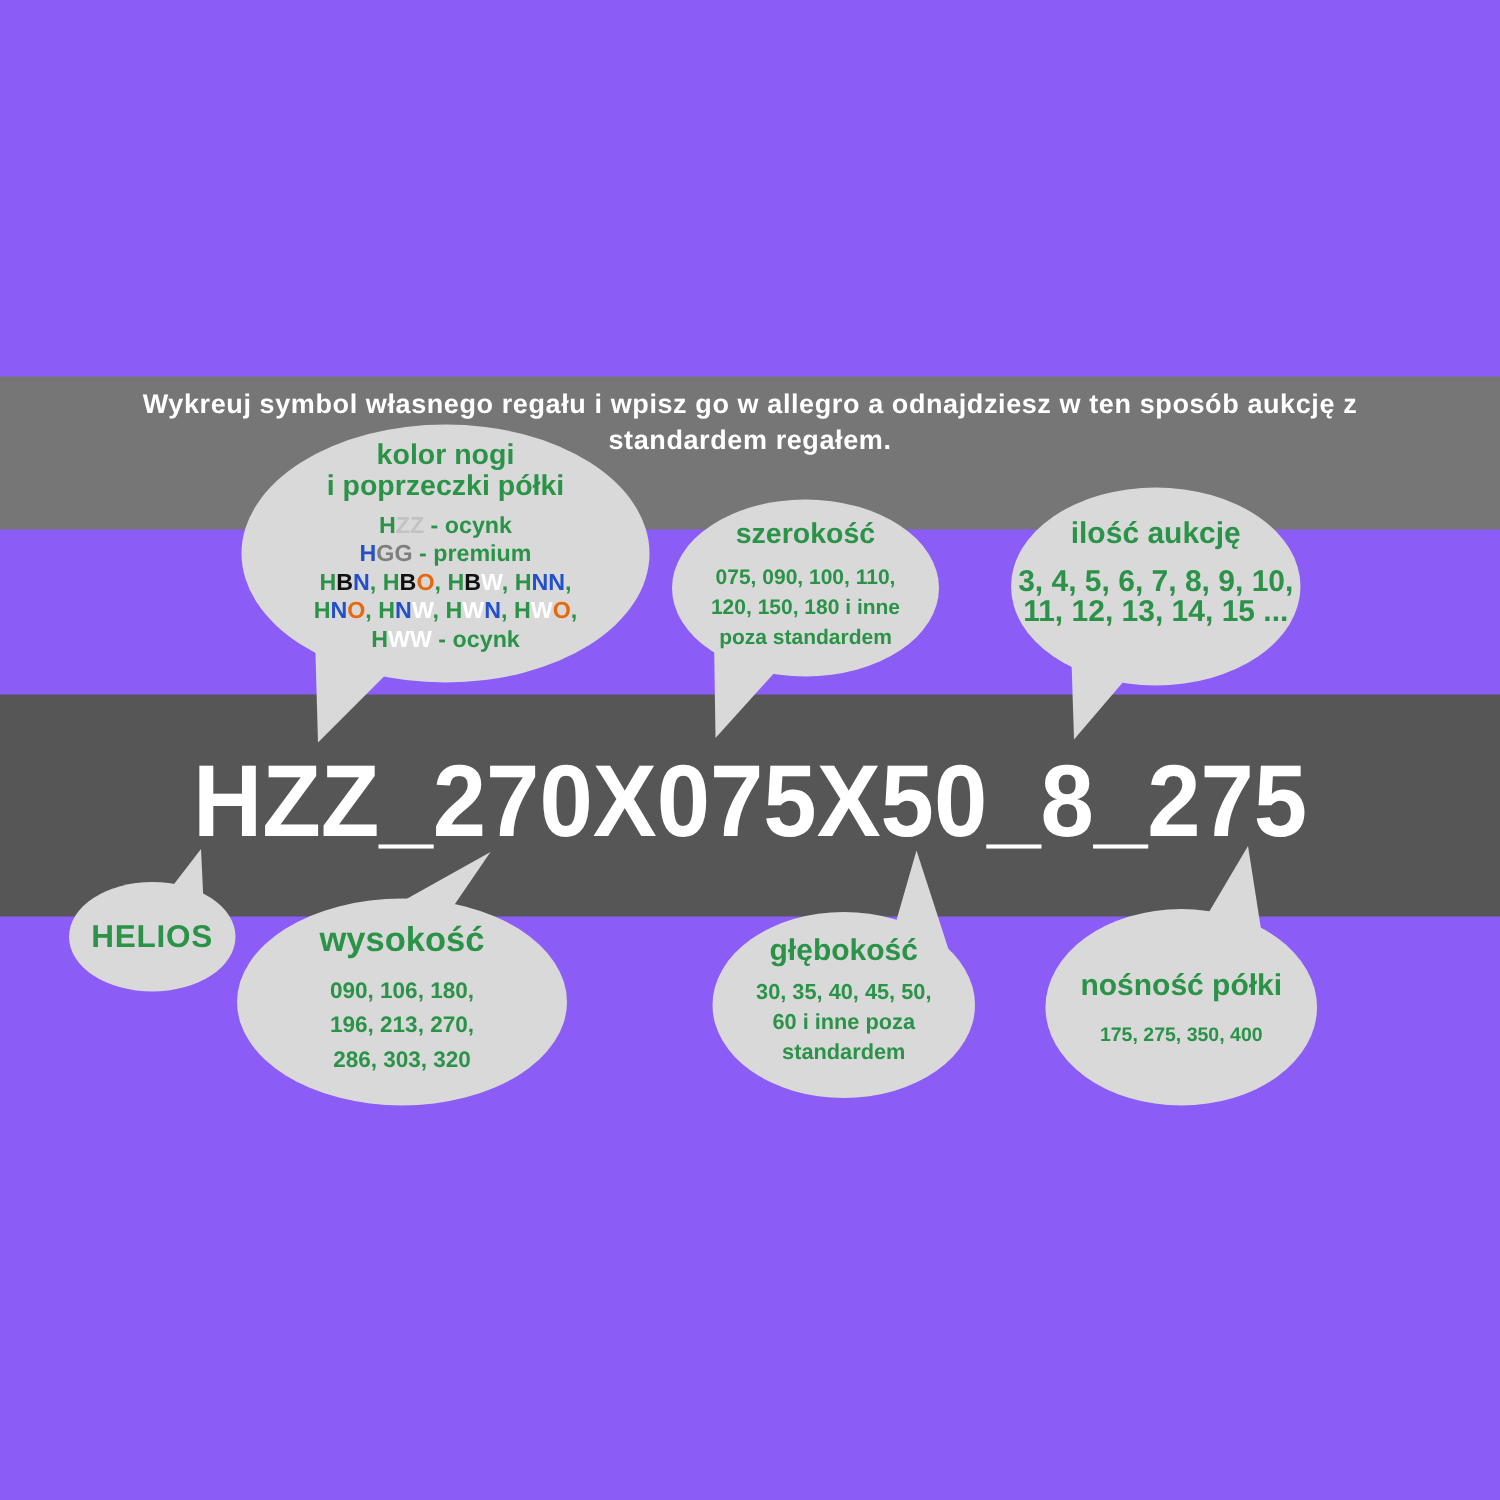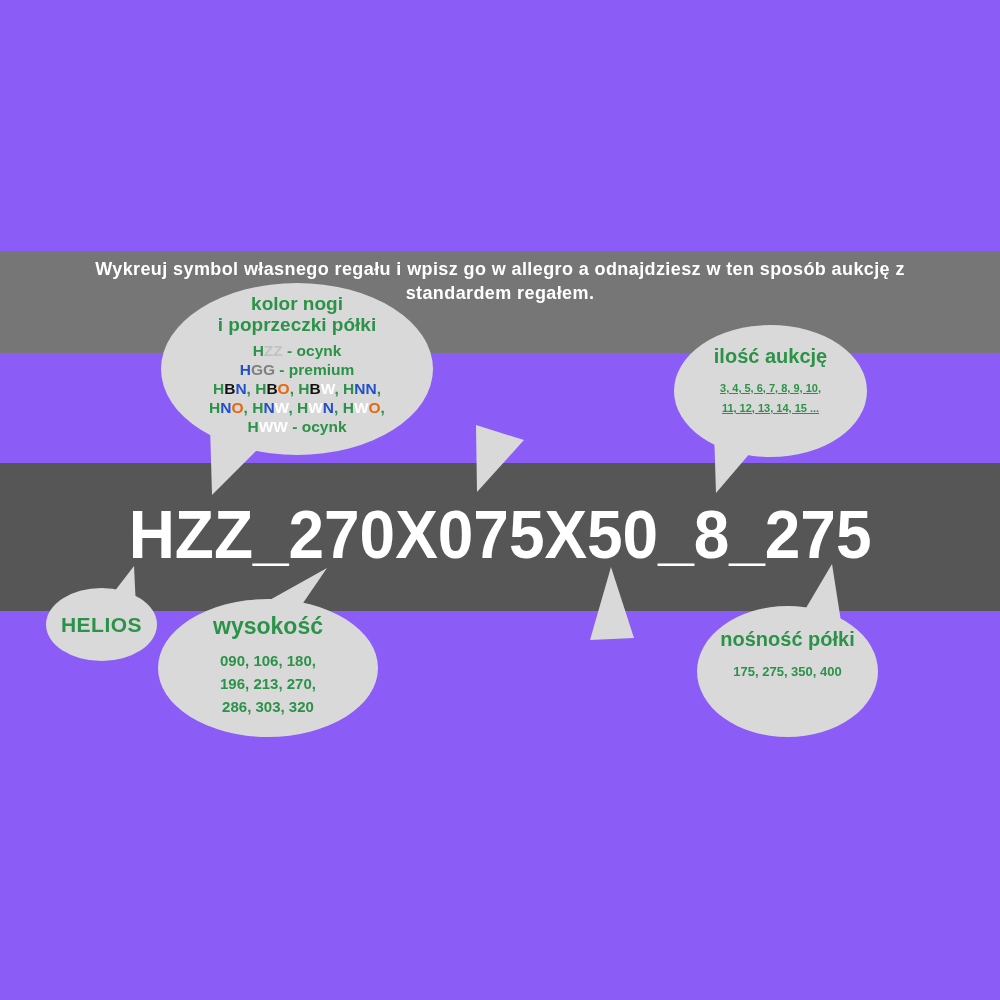--- a/index.html
+++ b/index.html
@@ -37,31 +37,31 @@
   .bubble-title{color:var(--c-green,#2b9348);font-weight:700;}
   .bubble-body{color:var(--c-green,#2b9348);font-weight:700;}
   .b-kolor{left:161px;top:283px;width:272px;height:172px;padding-top:10px;}
   .b-kolor .bubble-title{font-size:19px;line-height:21px;}
   .b-kolor .codes{margin-top:6px;font-size:15.5px;line-height:19px;font-weight:700;}
   .b-szer{left:448px;top:333px;width:178px;height:118px;padding-top:13px;}
   .b-szer .bubble-title{font-size:19px;line-height:21px;}
   .b-szer .bubble-body{margin-top:7px;font-size:14px;line-height:20px;}
   .b-ilosc{left:674px;top:325px;width:193px;height:132px;padding-top:20px;}
   .b-ilosc .bubble-title{font-size:20px;line-height:22px;}
-  .b-ilosc .bubble-body{margin-top:11px;font-size:11px;line-height:20px;text-decoration:underline;}
+  .b-ilosc .bubble-body{margin-top:11px;font-size:20px;line-height:20px;}
   .b-helios{left:46px;top:588px;width:111px;height:73px;justify-content:center;text-align:right;}
   .b-helios .bubble-title{font-size:21px;letter-spacing:.5px;}
   .b-wys{left:158px;top:599px;width:220px;height:138px;padding-top:15px;}
   .b-wys .bubble-title{font-size:23px;line-height:25px;}
   .b-wys .bubble-body{margin-top:10px;font-size:15px;line-height:23px;}
   .b-gleb{left:475px;top:608px;width:175px;height:124px;padding-top:15px;}
   .b-gleb .bubble-title{font-size:20px;line-height:22px;}
   .b-gleb .bubble-body{margin-top:7px;font-size:14.5px;line-height:20px;}
   .b-nosn{left:697px;top:606px;width:181px;height:131px;padding-top:22px;}
-  .b-nosn .bubble-title{font-size:20px;line-height:22px;}
+  .b-nosn .bubble-title{font-size:20px;line-height:22px;margin-top:18px;}
   .b-nosn .bubble-body{margin-top:12px;font-size:13px;line-height:20px;}
 </style>
 </head>
 <body>
 
 <div class="canvas">
 
   <div class="banner">
     <div class="banner-text">
       <div>Wykreuj symbol własnego regału i wpisz go w allegro a odnajdziesz w ten sposób aukcję z</div>
@@ -90,20 +90,28 @@
     </div>
     <div class="codes">
         <div class="line"><span style="color: rgb(43, 147, 72);">H</span><span style="color: rgb(194, 194, 194);">ZZ</span><span style="color: rgb(43, 147, 72);"> - ocynk</span></div>
         <div class="line"><span style="color: rgb(35, 80, 200);">H</span><span style="color: rgb(127, 127, 127);">GG</span><span style="color: rgb(43, 147, 72);"> - premium</span></div>
         <div class="line"><span style="color: rgb(43, 147, 72);">H</span><span style="color: rgb(17, 17, 17);">B</span><span style="color: rgb(35, 80, 200);">N</span><span style="color: rgb(43, 147, 72);">, </span><span style="color: rgb(43, 147, 72);">H</span><span style="color: rgb(17, 17, 17);">B</span><span style="color: rgb(232, 104, 14);">O</span><span style="color: rgb(43, 147, 72);">, </span><span style="color: rgb(43, 147, 72);">H</span><span style="color: rgb(17, 17, 17);">B</span><span style="color: rgb(255, 255, 255);">W</span><span style="color: rgb(43, 147, 72);">, </span><span style="color: rgb(43, 147, 72);">H</span><span style="color: rgb(35, 80, 200);">NN</span><span style="color: rgb(43, 147, 72);">,</span></div>
         <div class="line"><span style="color: rgb(43, 147, 72);">H</span><span style="color: rgb(35, 80, 200);">N</span><span style="color: rgb(232, 104, 14);">O</span><span style="color: rgb(43, 147, 72);">, </span><span style="color: rgb(43, 147, 72);">H</span><span style="color: rgb(35, 80, 200);">N</span><span style="color: rgb(255, 255, 255);">W</span><span style="color: rgb(43, 147, 72);">, </span><span style="color: rgb(43, 147, 72);">H</span><span style="color: rgb(255, 255, 255);">W</span><span style="color: rgb(35, 80, 200);">N</span><span style="color: rgb(43, 147, 72);">, </span><span style="color: rgb(43, 147, 72);">H</span><span style="color: rgb(255, 255, 255);">W</span><span style="color: rgb(232, 104, 14);">O</span><span style="color: rgb(43, 147, 72);">,</span></div>
         <div class="line"><span style="color: rgb(43, 147, 72);">H</span><span style="color: rgb(255, 255, 255);">WW</span><span style="color: rgb(43, 147, 72);"> - ocynk</span></div>
       </div>
   </div>
 
+  <div class="bubble b-szer">
+    <div class="bubble-title">szerokość</div>
+    <div class="bubble-body">
+        <div class="line">075, 090, 100, 110,</div>
+        <div class="line">120, 150, 180 i inne</div>
+        <div class="line">poza standardem</div>
+      </div>
+  </div>
 
   <div class="bubble b-ilosc">
     <div class="bubble-title">ilość aukcję</div>
     <div class="bubble-body">
         <div class="line">3, 4, 5, 6, 7, 8, 9, 10,</div>
         <div class="line">11, 12, 13, 14, 15 ...</div>
       </div>
   </div>
 
   <div class="bubble b-helios">
@@ -112,20 +120,28 @@
 
   <div class="bubble b-wys">
     <div class="bubble-title">wysokość</div>
     <div class="bubble-body">
         <div class="line">090, 106, 180,</div>
         <div class="line">196, 213, 270,</div>
         <div class="line">286, 303, 320</div>
       </div>
   </div>
 
+  <div class="bubble b-gleb">
+    <div class="bubble-title">głębokość</div>
+    <div class="bubble-body">
+        <div class="line">30, 35, 40, 45, 50,</div>
+        <div class="line">60 i inne poza</div>
+        <div class="line">standardem</div>
+      </div>
+  </div>
 
   <div class="bubble b-nosn">
     <div class="bubble-title">nośność półki</div>
     <div class="bubble-body">
         <div class="line">175, 275, 350, 400</div>
       </div>
   </div>
 
 </div>
 

